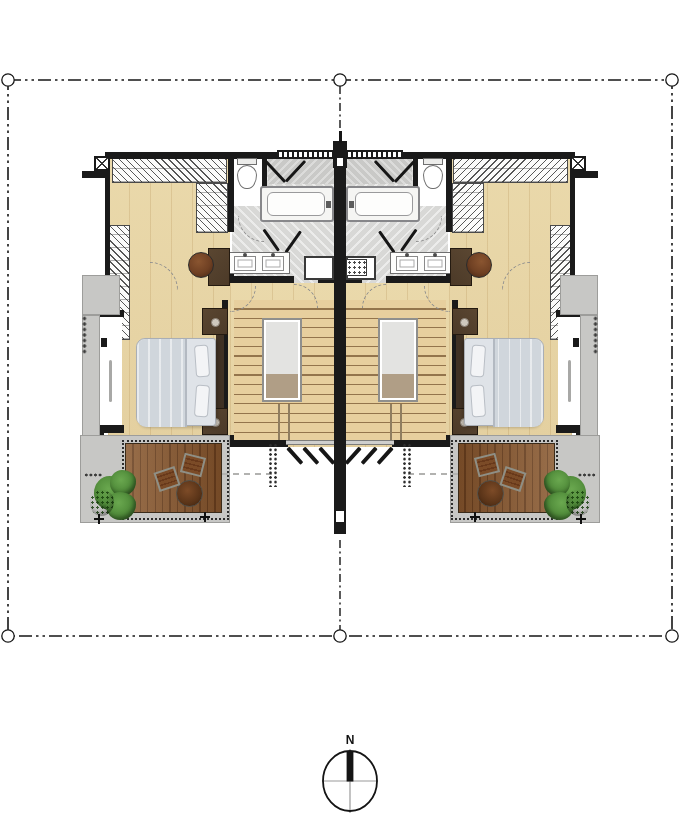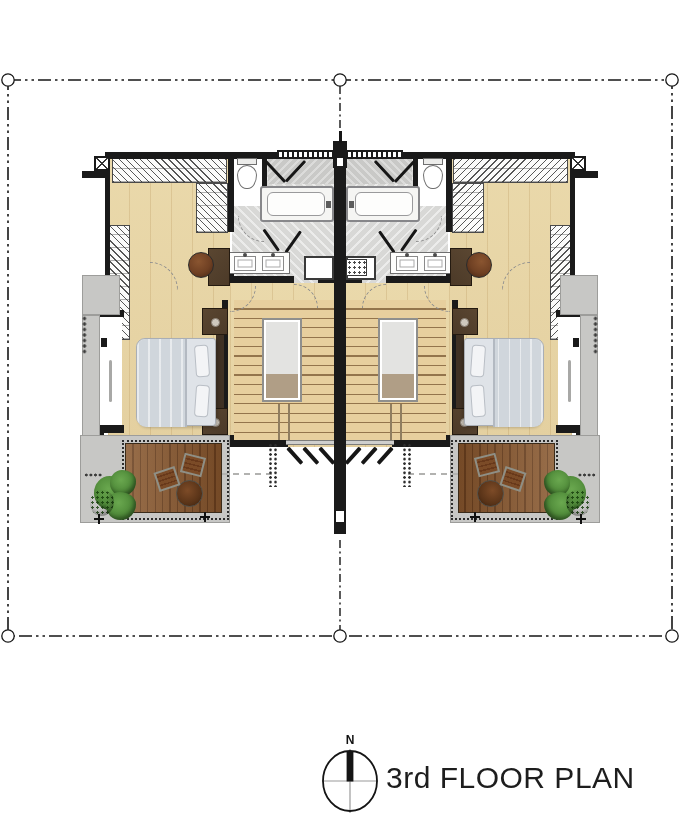--- a/index.html
+++ b/index.html
@@ -340,15 +340,14 @@
   <div class="abs white" style="left:336px;top:511px;width:8px;height:11px;"></div>
   <div class="abs utilbox" style="left:346px;top:259px;width:21px;height:17px;"></div>
 
   <div class="north-label">N</div>
   <svg width="62" height="74" style="position:absolute;left:319px;top:744px;" xmlns="http://www.w3.org/2000/svg">
     <line x1="3" y1="37" x2="59" y2="37" stroke="#9a9a9a" stroke-width="1.2"></line>
     <line x1="31" y1="5" x2="31" y2="69" stroke="#9a9a9a" stroke-width="1.2"></line>
     <ellipse cx="31" cy="37" rx="27" ry="30" fill="none" stroke="#141414" stroke-width="1.8"></ellipse>
     <rect x="27.6" y="8" width="6.8" height="29.5" fill="#141414"></rect>
   </svg>
-  <div class="title-text">3rd FLOOR PLAN</div>
 
 </div>
 
 </body></html>

